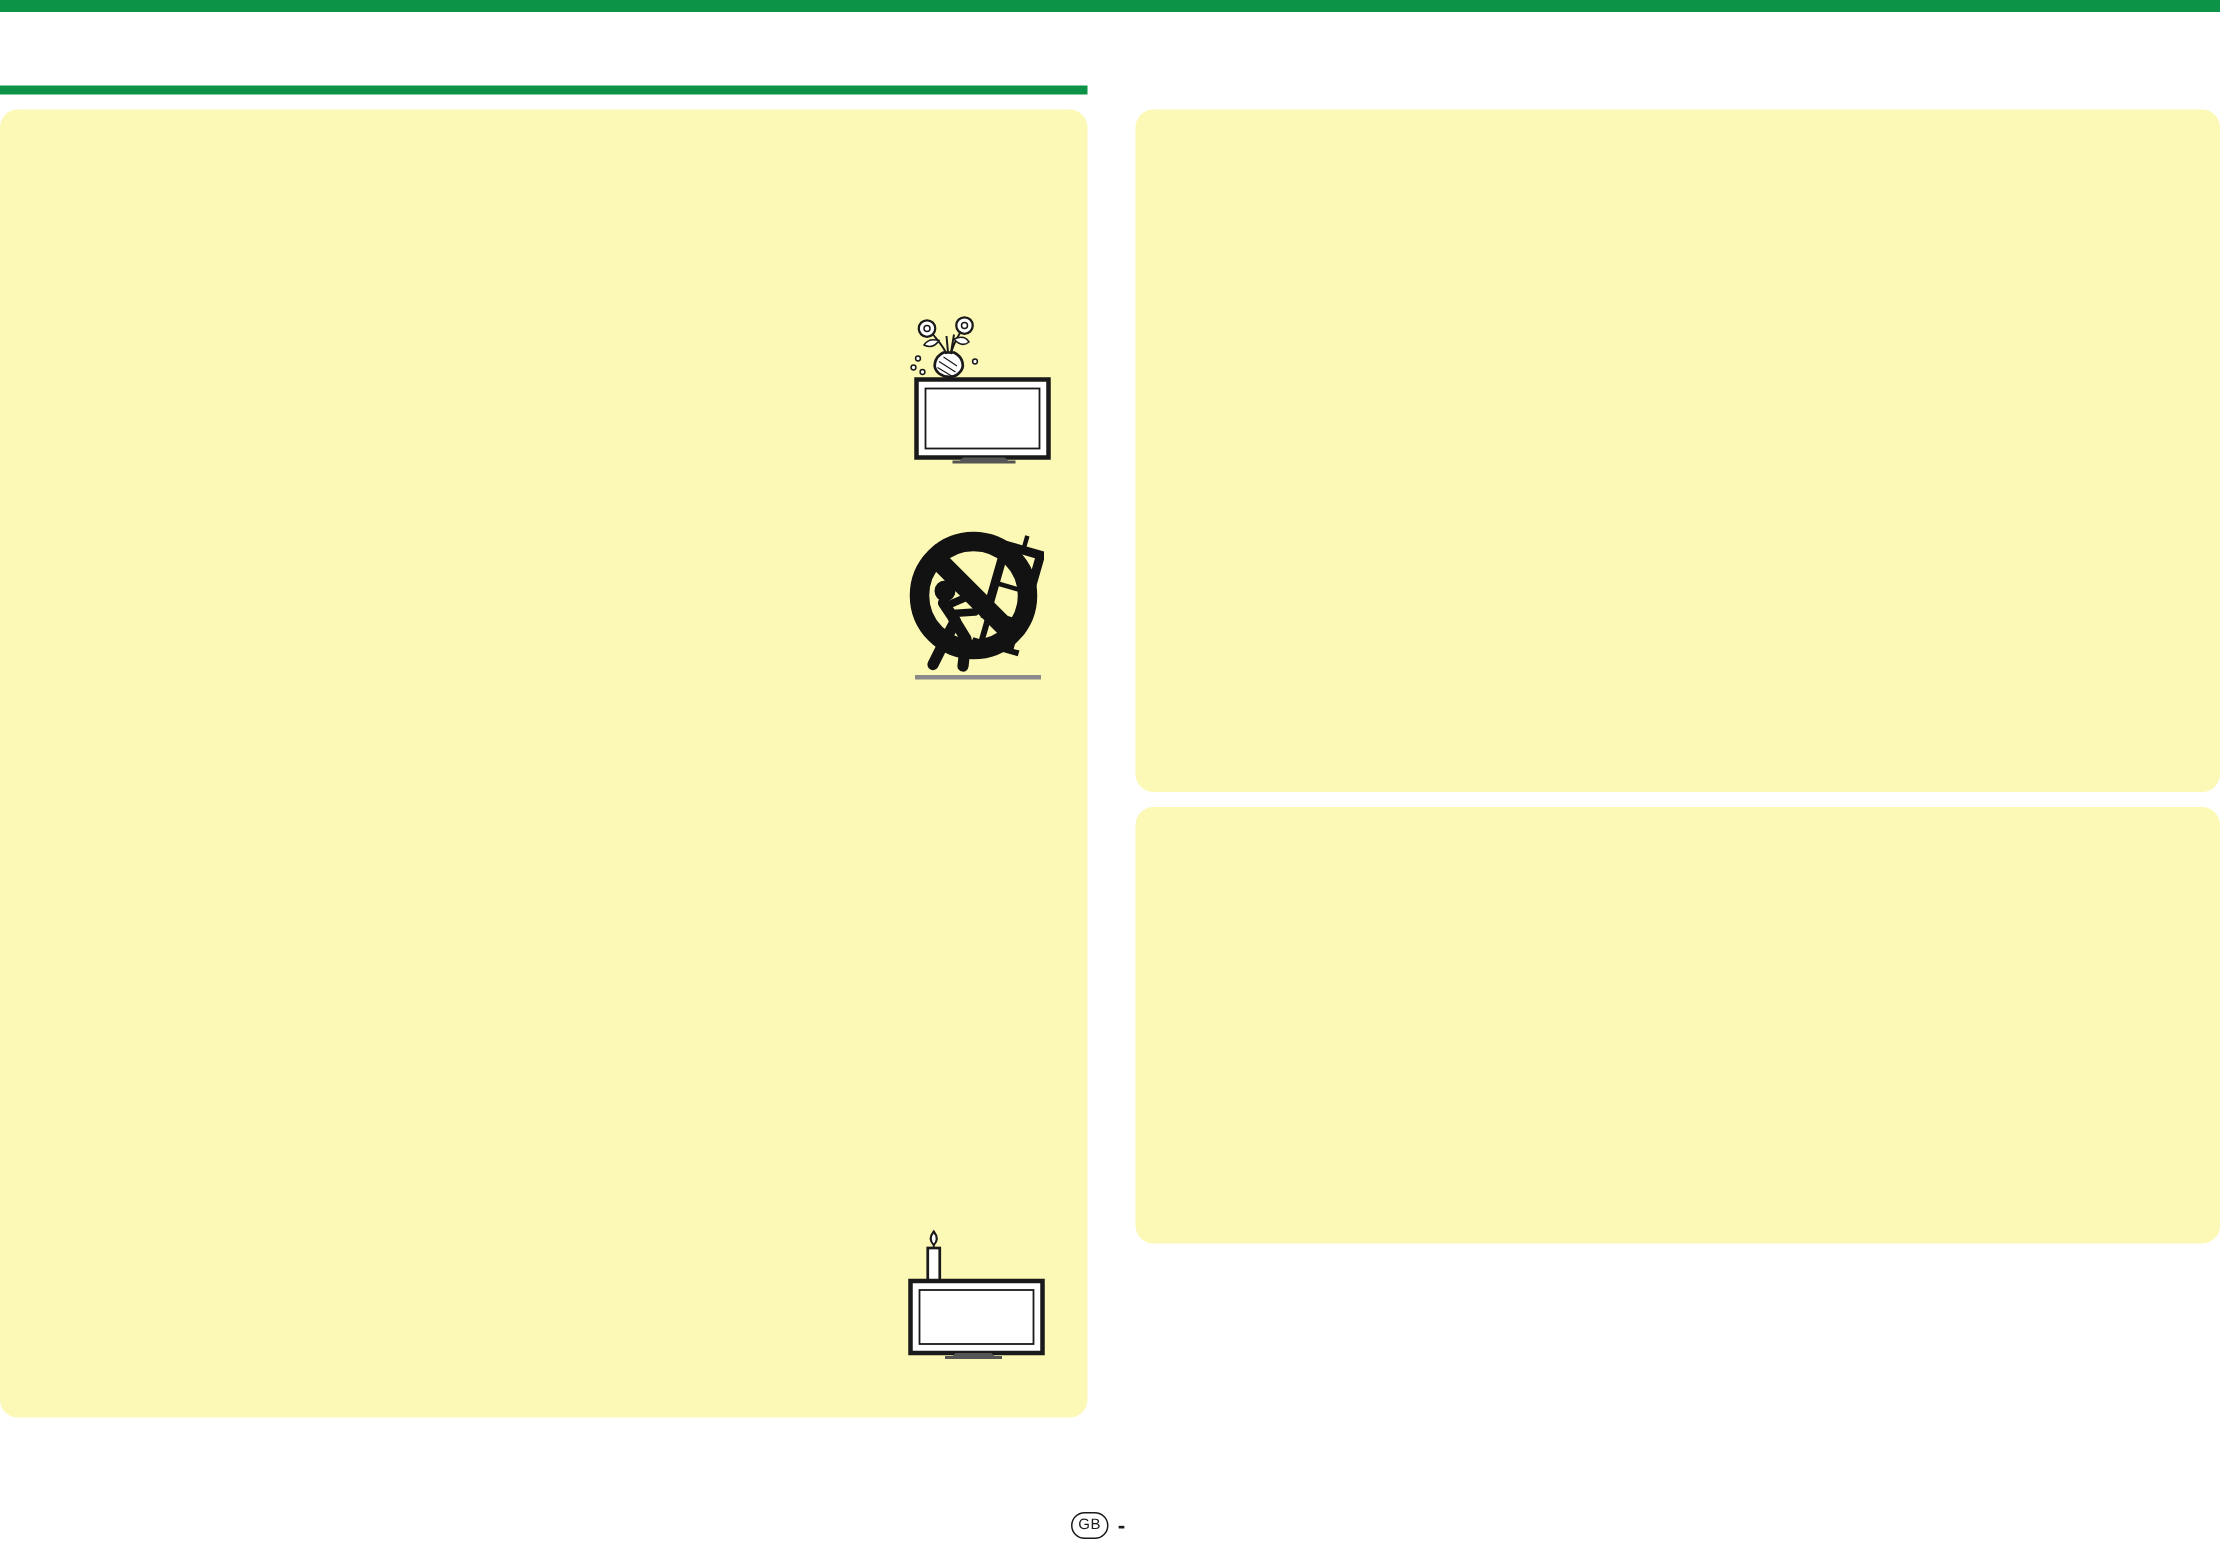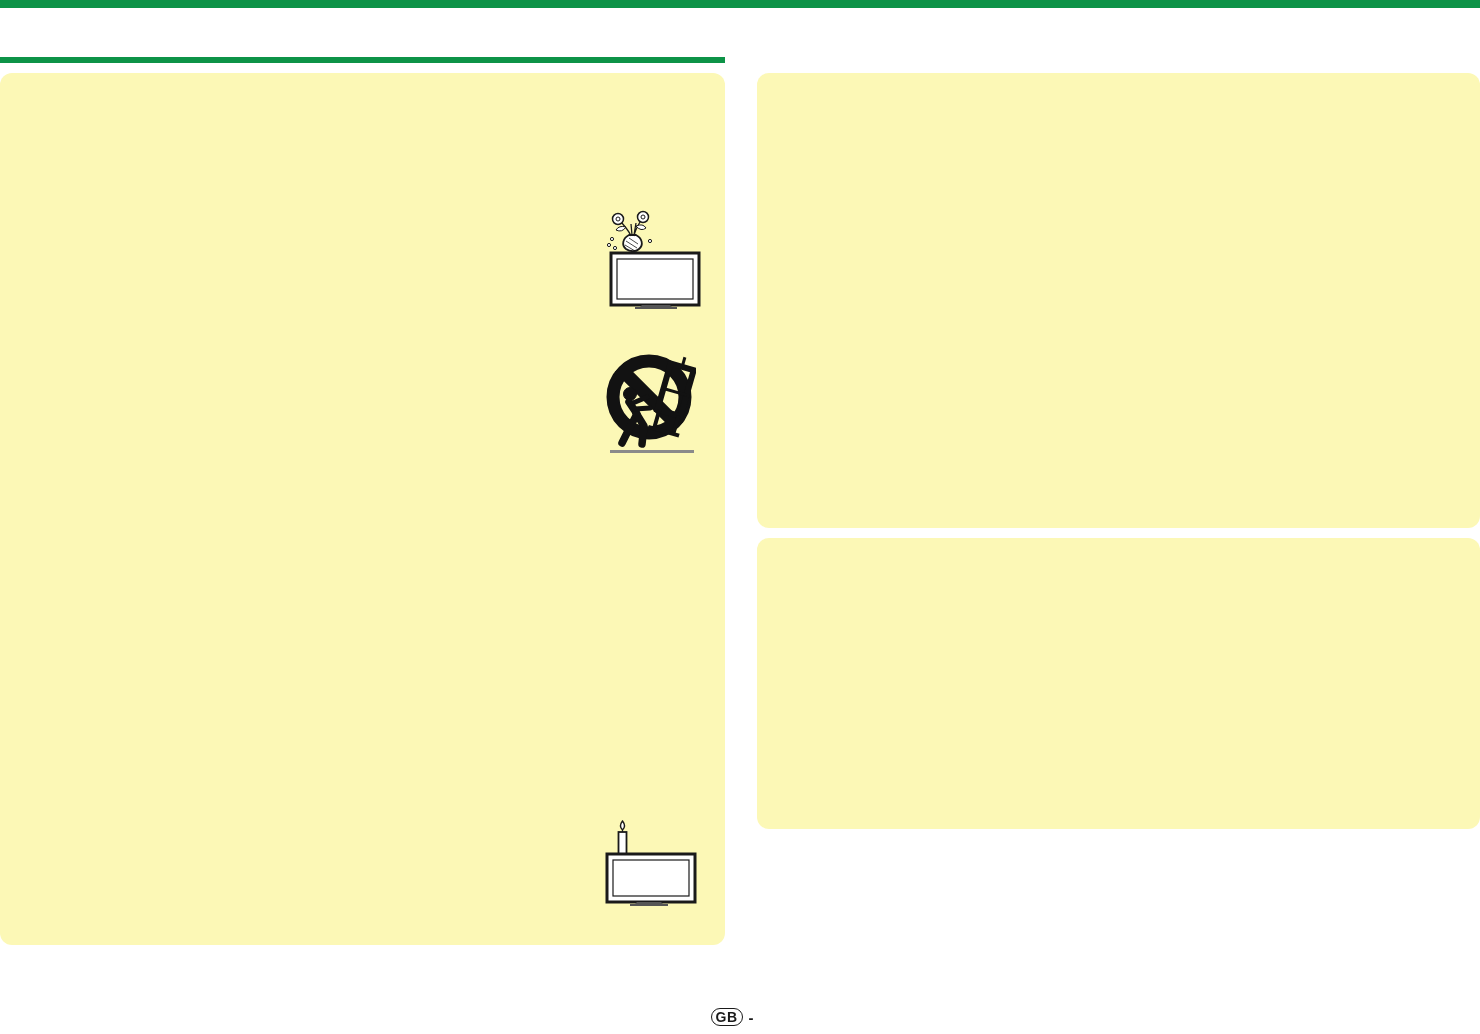--- a/index.html
+++ b/index.html
@@ -18,21 +18,21 @@
   .panel{background:var(--panel-yellow);border-radius:12px;}
   .panel-left{left:0;top:73px;width:725px;height:872px;}
   .panel-right-top{left:757px;top:73px;width:723px;height:455px;}
   .panel-right-bottom{left:757px;top:538px;width:723px;height:291px;}
   .illus-vase{left:592px;top:210px;width:118px;height:100px;}
   .illus-nocart{left:601px;top:352px;width:95px;height:103px;}
   .illus-candle{left:601px;top:818px;width:98px;height:90px;}
   .footer{left:0;right:0;top:1008px;display:flex;justify-content:center;
     align-items:center;gap:6px;transform:translateX(-8px);}
   .gb-badge{display:inline-block;border:1.6px solid var(--ink);border-radius:10px;
-    padding:0 4px;font-size:14px;line-height:16px;font-weight:bold;color:var(--ink);
+    padding:0 4px;font-size:10px;line-height:16px;font-weight:normal;color:var(--ink);
     letter-spacing:0.5px;}
   .page-dash{font-size:15px;font-weight:bold;color:var(--ink);}
   svg{display:block;width:100%;height:100%;}
 </style>
 </head>
 <body>
 
 <div class="abs top-bar"></div>
 <div class="abs section-rule"></div>
 

